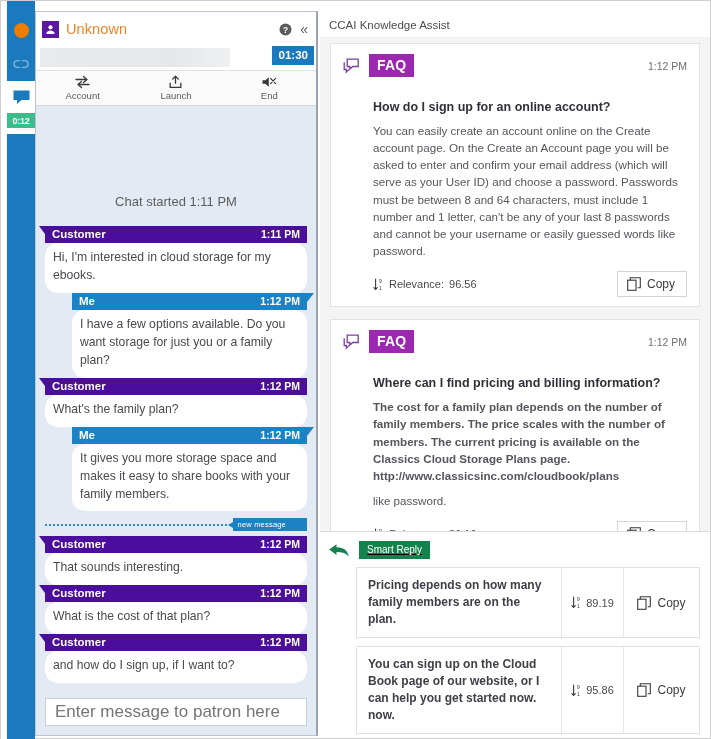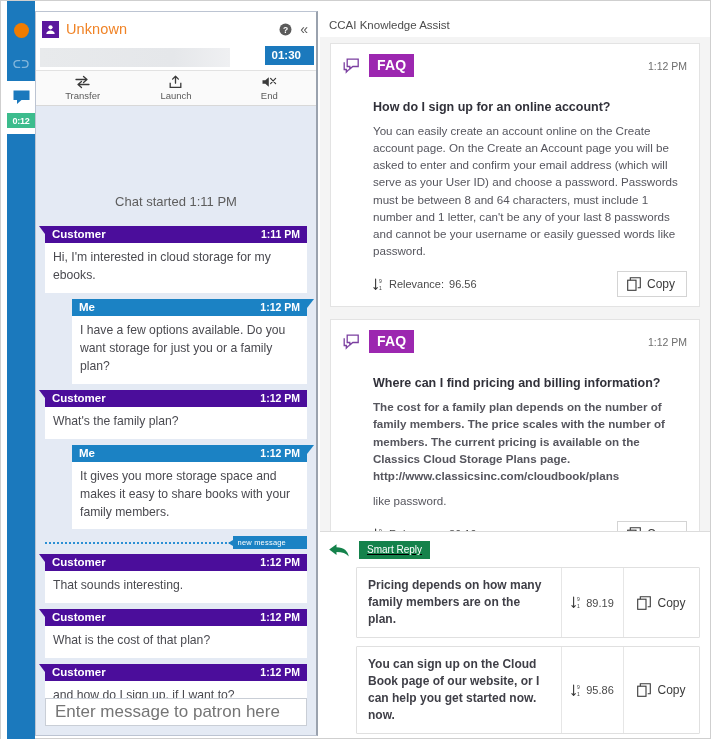--- a/index.html
+++ b/index.html
@@ -82,21 +82,21 @@
   }
   .redact-bar {
     position: absolute; left: 4px; top: 2px;
     width: 190px; height: 19px;
     background: linear-gradient(90deg,#e8eaec 0%, #e5e7ea 70%, #eff0f2 100%);
   }
   .timer-badge {
     position: absolute; right: 2px; top: 0px;
     background: #1b79bd; color: #fff;
     font-size: 11.5px; font-weight: bold;
-    padding: 3px 13px 4px 7px;
+    padding: 3px 6px 4px 7px;
   }
 
   .toolbar {
     height: 36px; background: #fafafa;
     border-top: 1px solid #e2e2e2; border-bottom: 1px solid #d8d8d8;
     display: flex; align-items: center;
   }
   .tool {
     flex: 1; display: flex; flex-direction: column;
     align-items: center; justify-content: center; gap: 1px;
@@ -108,21 +108,21 @@
   .chat-scroll {
     position: relative;
     height: 617px; background: #e4eaf4;
     padding: 0 9px;
     overflow: hidden;
   }
   .chat-started {
     text-align: center; font-size: 13px; color: #5d5d5d;
     padding-top: 88px; padding-bottom: 17px;
   }
-  .msg { margin-bottom: 6px; position: relative; }
+  .msg { position: relative; }
   .msg.me { margin-left: 27px; }
   .bar {
     display: flex; align-items: center; justify-content: space-between;
     padding: 2px 7px 3px 7px; color: #ffffff;
     font-size: 11.5px; font-weight: bold; position: relative;
   }
   .bar .tm { font-size: 10.5px; font-weight: bold; }
   .msg.customer .bar { background: #4b0d9b; }
   .msg.me .bar { background: #1b82c4; }
   .msg.customer .bar::before {
@@ -130,20 +130,21 @@
     border-top: 8px solid #4b0d9b; border-left: 6px solid transparent;
   }
   .msg.me .bar::after {
     content:""; position: absolute; right: -7px; top: 0;
     border-top: 9px solid #1b82c4; border-right: 7px solid transparent;
   }
   .body {
     background: #ffffff; color: #4a4a50;
     font-size: 12.2px; line-height: 1.47;
     padding: 6px 8px 8px 8px;
+    border-radius: 13px;
   }
   .newmsg-row {
     position: relative; height: 13px; margin: 7px 0 5px 0;
   }
   .newmsg-line {
     position: absolute; left: 0; right: 0; top: 6px;
     border-top: 2px dotted #2a8fd4;
   }
   .newmsg-tag {
     position: absolute; right: 0; top: 0;
@@ -303,21 +304,21 @@
     <div class="redact-row">
       <div class="redact-bar"></div>
       <div class="timer-badge">01:30</div>
     </div>
 
     <div class="toolbar">
       <div class="tool">
         <svg width="17" height="14" viewBox="0 0 17 14">
           <path d="M2 4.5h11M9.5 1.5l3.5 3-3.5 3M15 9.5H4M7.5 6.5l-3.5 3 3.5 3" stroke="#3a3a3a" stroke-width="1.3" fill="none" stroke-linecap="round" stroke-linejoin="round"></path>
         </svg>
-        <span class="tl">Transfer</span>
+        <span class="tl">Account</span>
       </div>
       <div class="tool">
         <svg width="15" height="14" viewBox="0 0 15 14">
           <path d="M7.5 1.2v7M4.6 4.1l2.9-2.9 2.9 2.9" stroke="#3a3a3a" stroke-width="1.3" fill="none" stroke-linecap="round" stroke-linejoin="round"></path>
           <path d="M2.2 7.8v4.6h10.6V7.8" stroke="#3a3a3a" stroke-width="1.3" fill="none"></path>
         </svg>
         <span class="tl">Launch</span>
       </div>
       <div class="tool">
         <svg width="16" height="14" viewBox="0 0 16 14">

